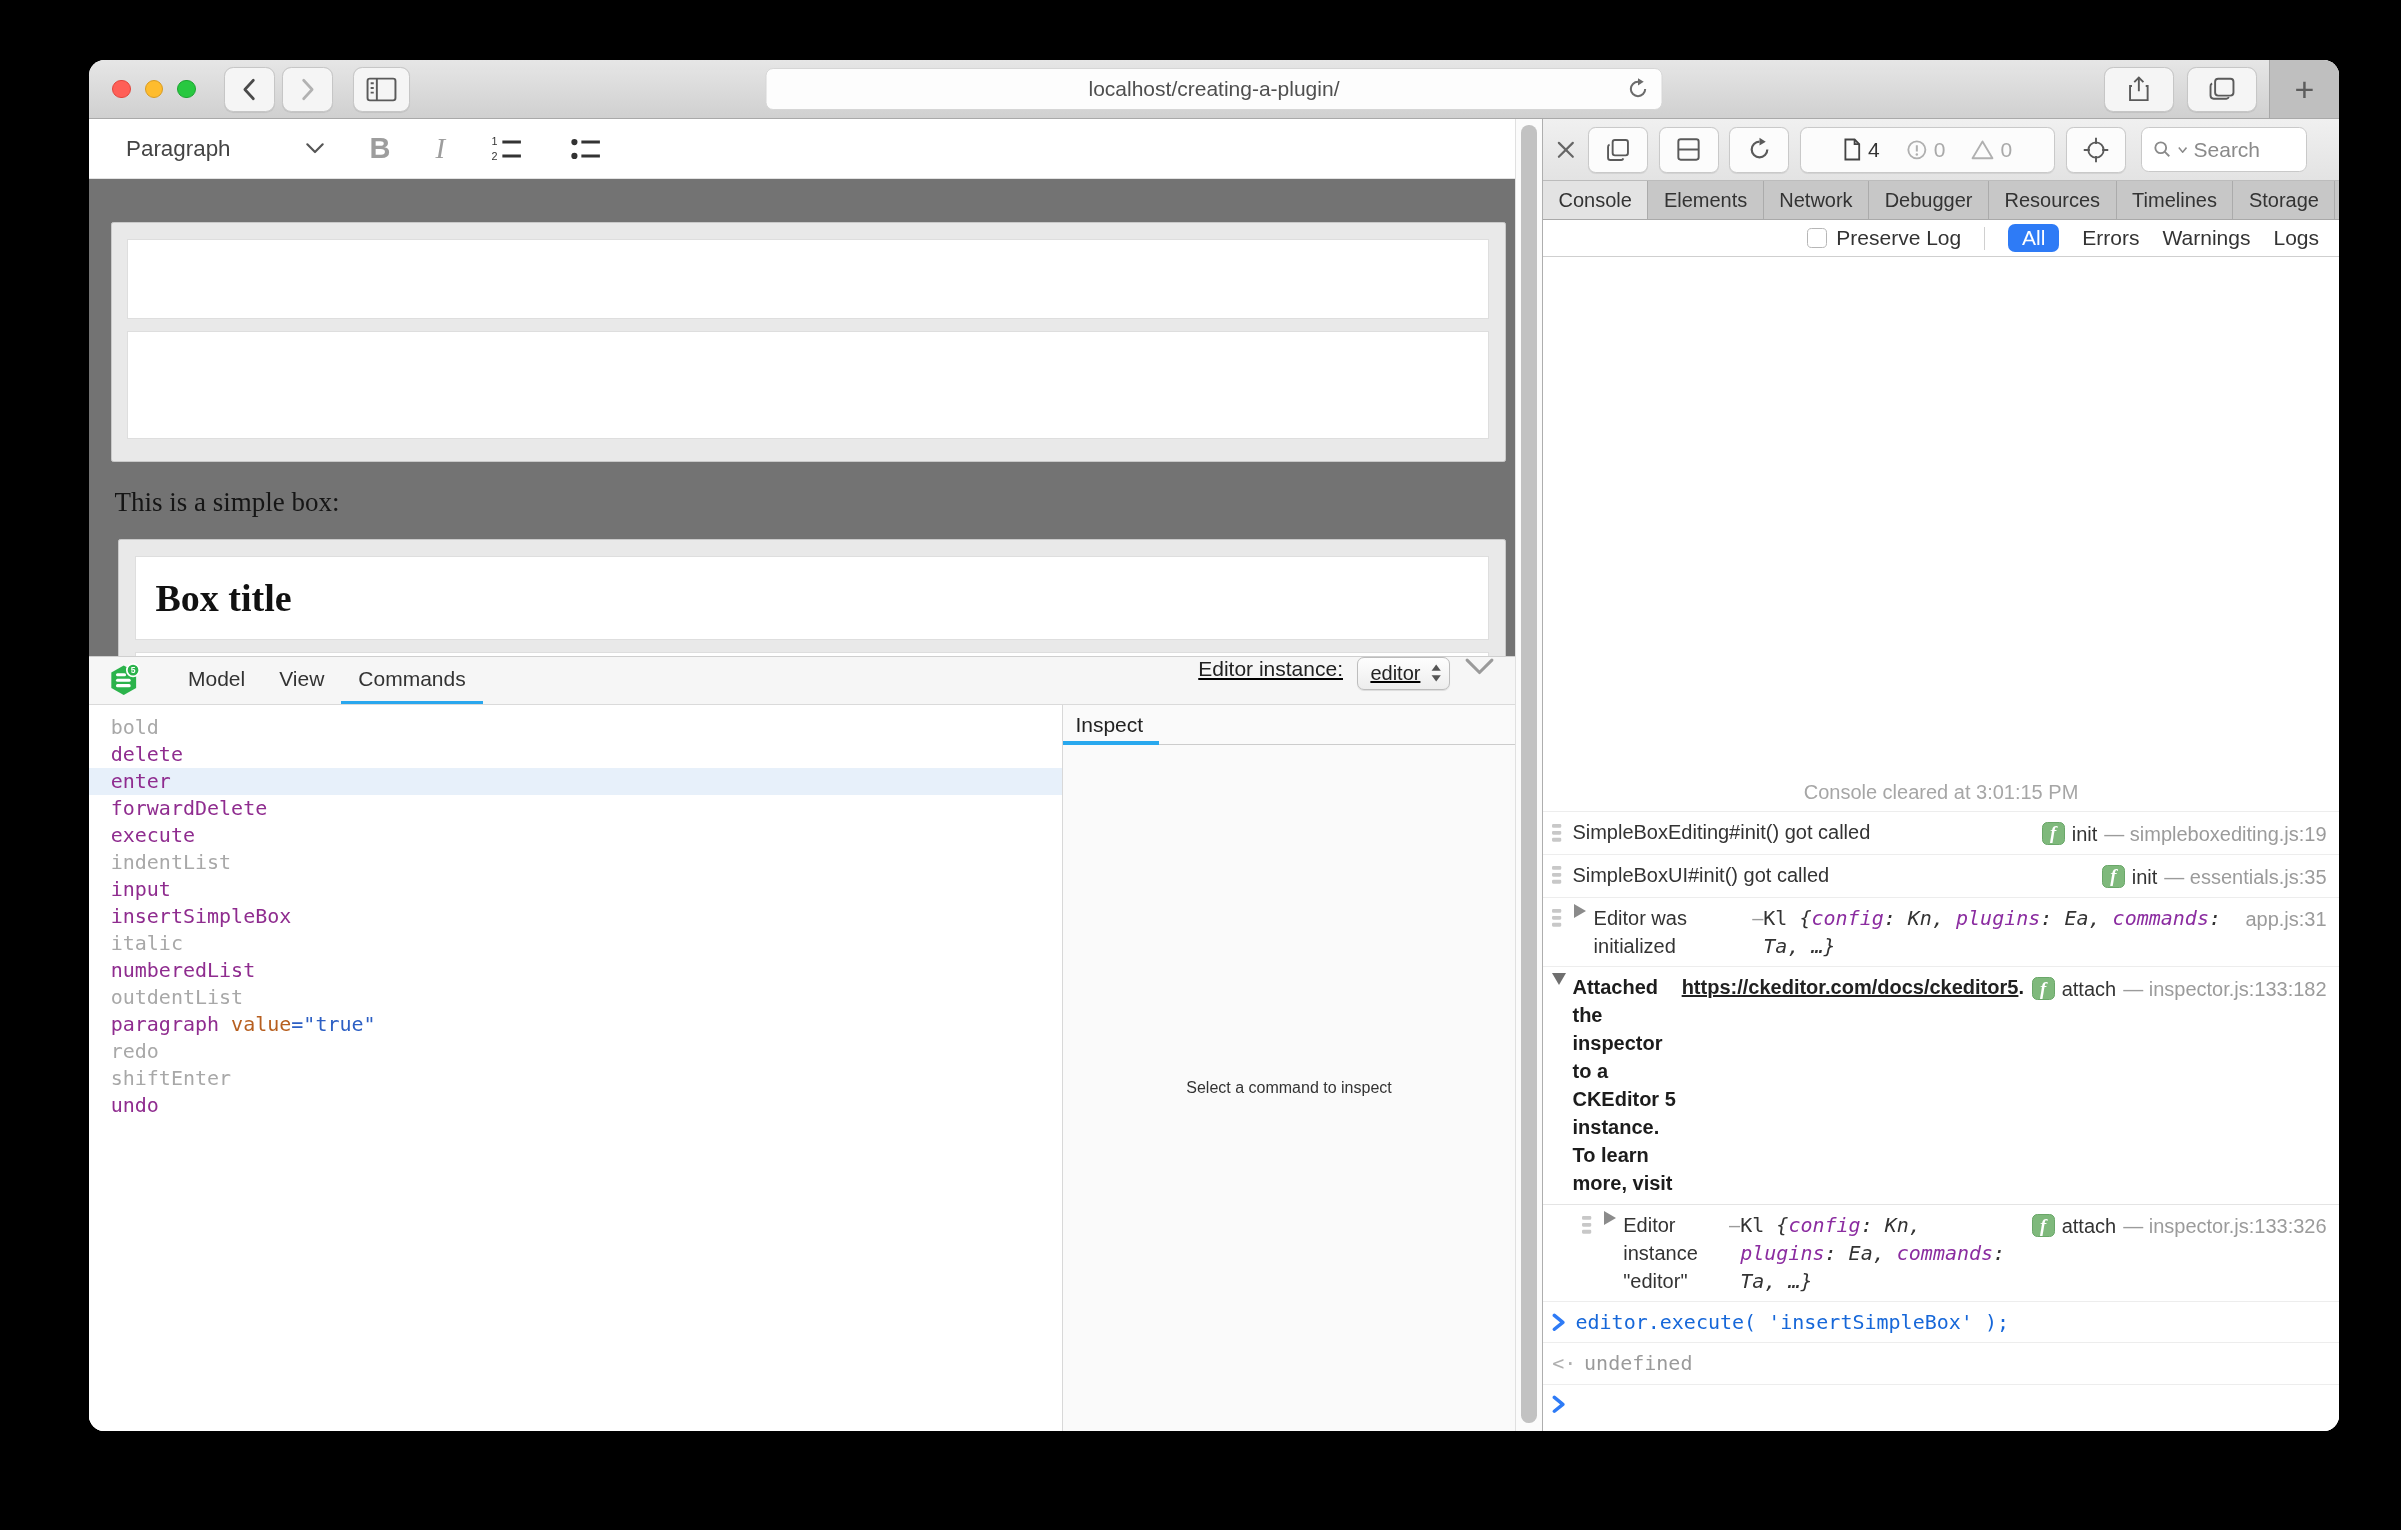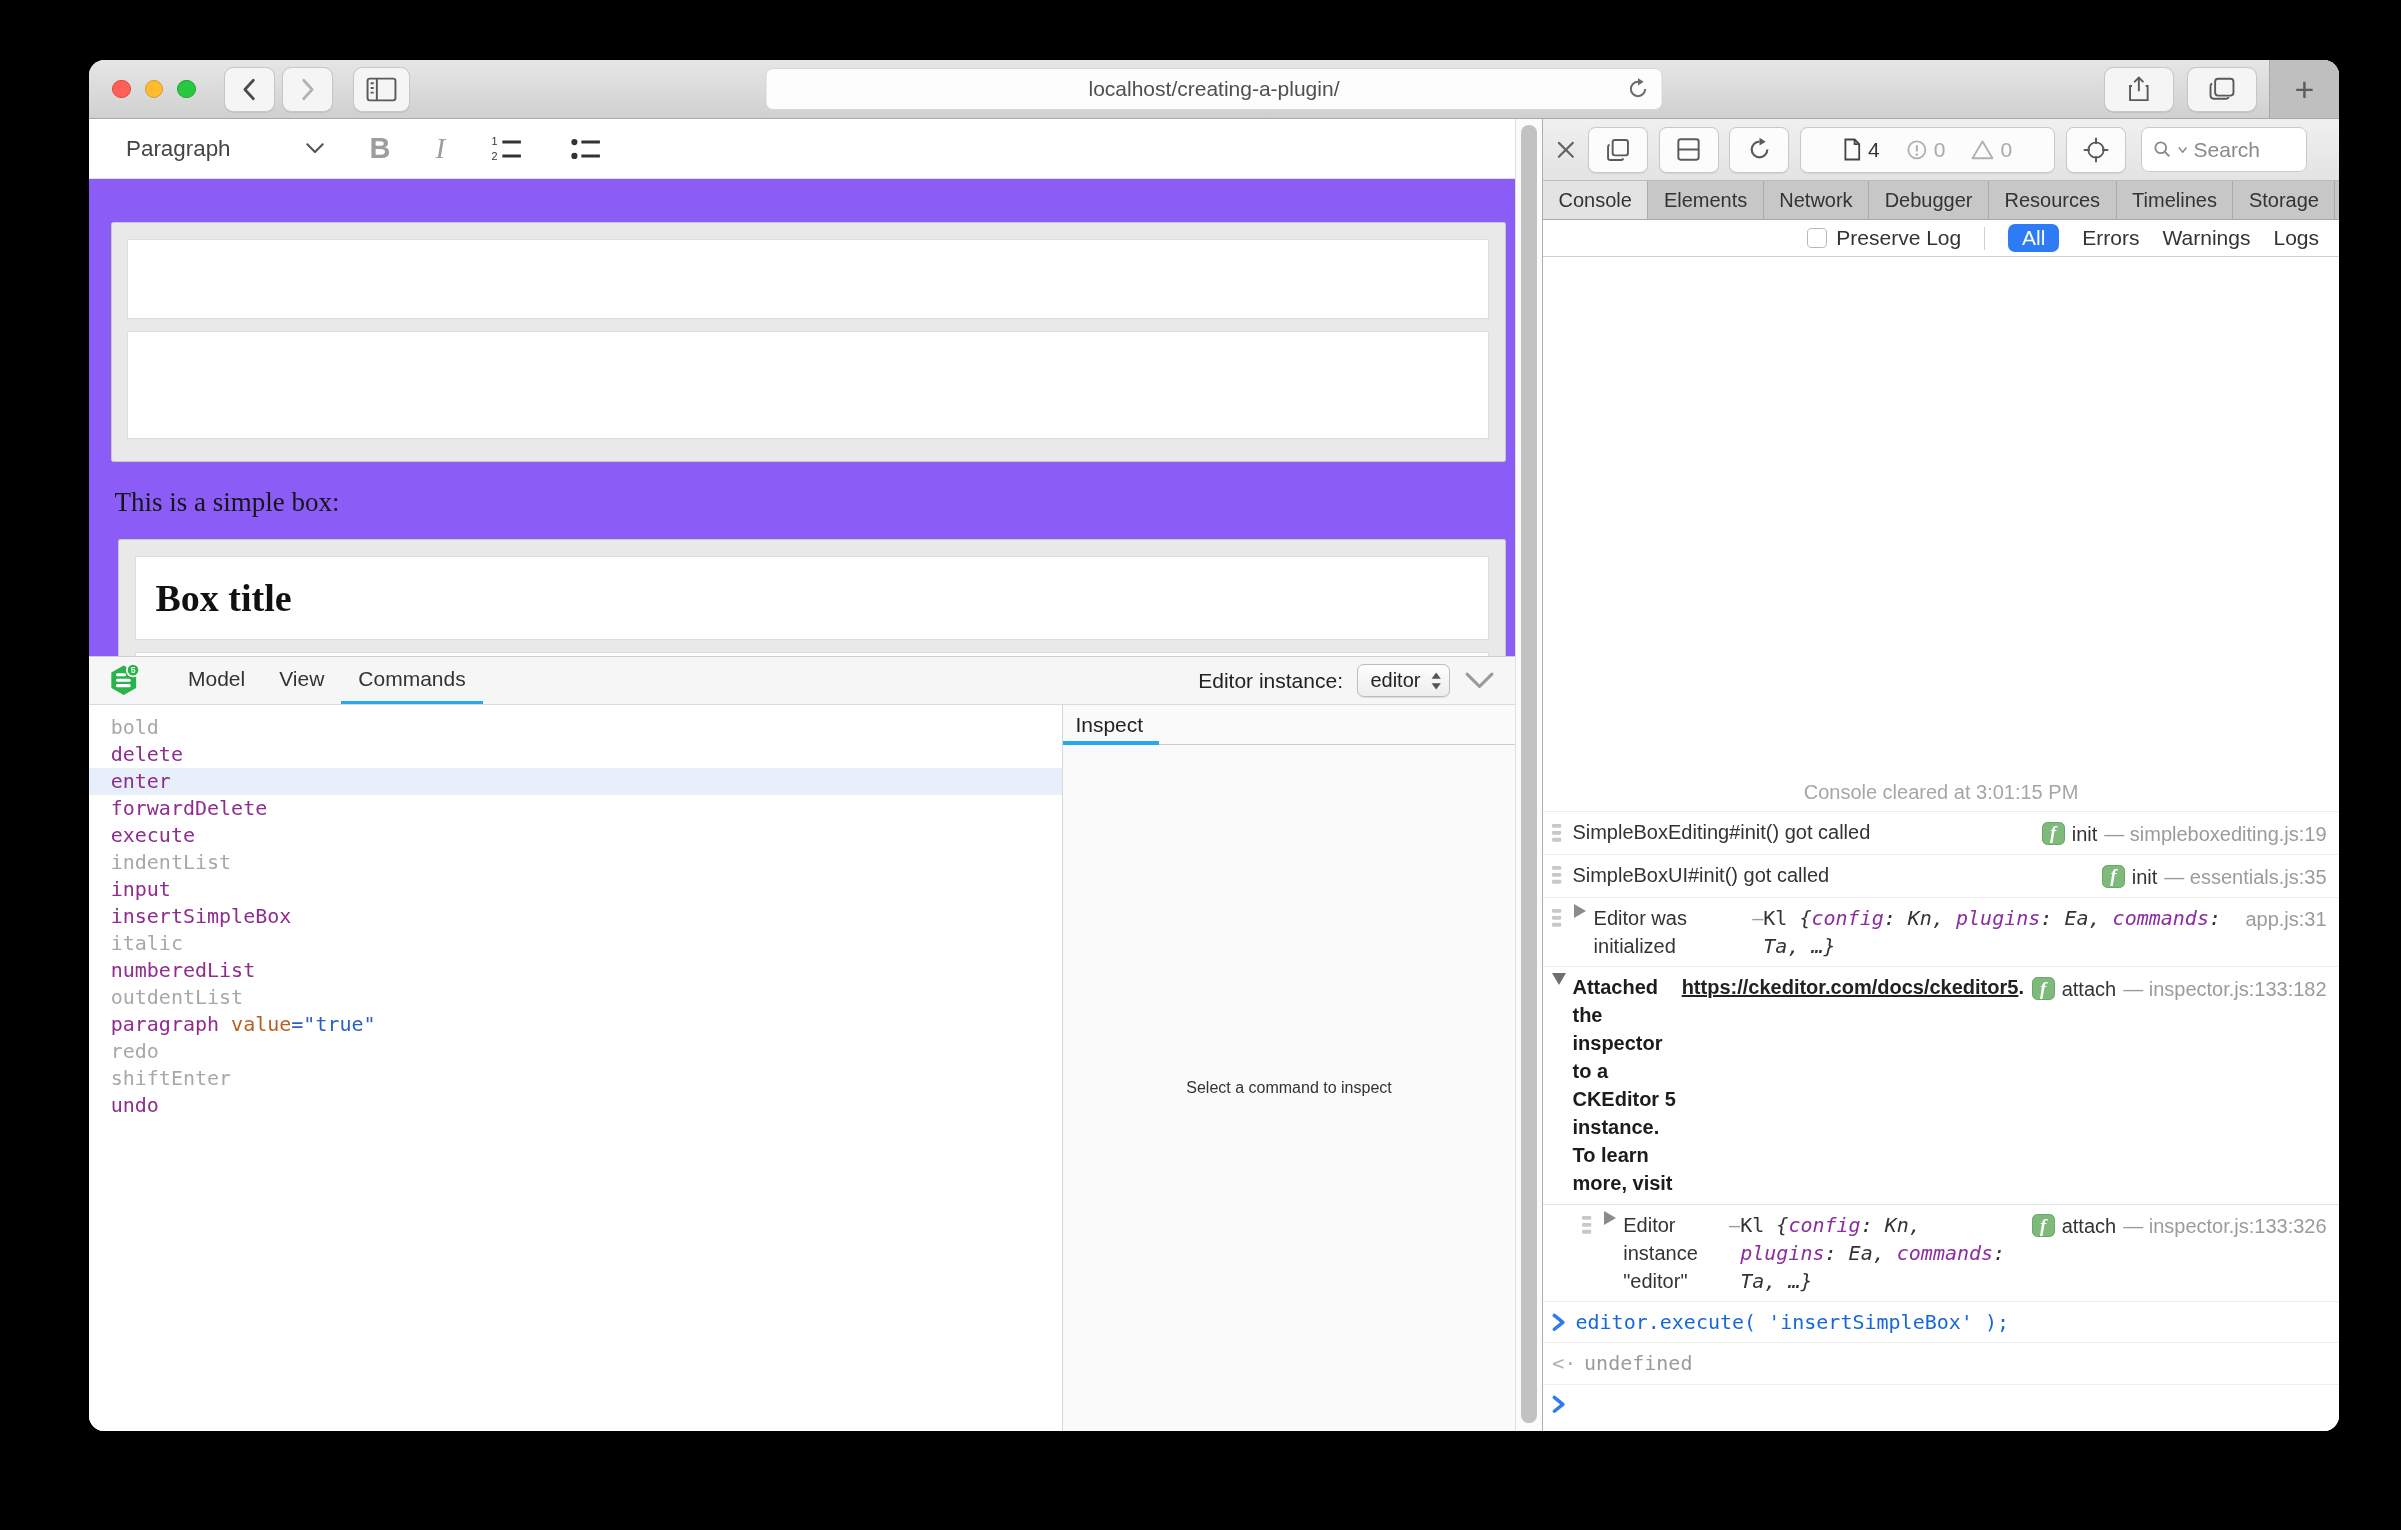--- a/index.html
+++ b/index.html
@@ -41,39 +41,39 @@
   .main { flex:1; display:flex; min-height:0; }
   .page { width:1426px; flex:0 0 1426px; display:flex; flex-direction:column; background:#fff; }
   
   .ed-toolbar { height:60px; flex:0 0 60px; border-bottom:0.8px solid #e2e2e2; display:flex; align-items:center; padding-left:37px; }
   .para-label { font-size:22.4px; color:#444; }
   .para-chev { margin-left:74px; }
   .ed-ico { margin-left:45px; display:flex; align-items:center; }
   .b-ico { font-size:29px; font-weight:bold; color:#9d9d9d; }
   .i-ico { font-size:29px; font-style:italic; font-family:"Liberation Serif",serif; color:#9d9d9d; }
   
-  .ed-body { flex:1; overflow:hidden; position:relative; background:#8b5cf6; }
+  .ed-body { flex:1; overflow:hidden; position:relative; background:#737373; }
   .simplebox { background:#e9e9e9; border:0.8px solid #c9c9c9; border-radius:2.3px; padding:15.5px; }
   .sb1 { margin:43px 9.3px 0 21.7px; height:240px; }
   .sb-field { background:#fff; border:0.8px solid #dedede; }
   .sb1 .f1 { height:80px; margin-bottom:12.4px; }
   .sb1 .f2 { height:108px; }
   .ed-p { margin:23px 0 0 25.5px; font-family:"Liberation Serif",serif; font-size:27px; color:#151515; line-height:34px; }
   .sb2 { margin:20px 9.3px 0 29px; height:325px; }
   .sb2 .f1 { height:84px; margin-bottom:12.4px; display:flex; align-items:center; padding-left:20px; }
   .sb2 .f2 { height:124px; }
   .box-title { font-family:"Liberation Serif",serif; font-weight:bold; font-size:38px; color:#111; }
   
   .ck-inspector { height:775px; flex:0 0 775px; display:flex; flex-direction:column; border-top:0.8px solid #cfcfcf; background:#fff; }
   .ck-header { height:48px; flex:0 0 48px; background:#f6f6f6; border-bottom:0.8px solid #dadada; display:flex; align-items:stretch; }
   .ck-logo-wrap { display:flex; align-items:center; margin-left:20px; }
   .ck-tabs { display:flex; margin-left:31px; }
   .ck-tab { display:flex; align-items:center; padding:0 17px; font-size:21px; color:#333; border-bottom:3.9px solid transparent; }
   .ck-tab.active { border-bottom-color:#2aa7ee; }
-  .ck-right { margin-left:auto; display:flex; align-items:center; gap:14px; padding-right:20px; }
+  .ck-right { margin-left:auto; display:flex; align-items:flex-start; gap:14px; padding-right:20px;text-decoration:underline; }
   .ck-inst-label { font-size:21px; color:#222; }
   .mac-select {
     width:93px; height:32.5px; border:0.8px solid #bdbdbd; border-radius:7px; background:linear-gradient(#fefefe,#ededed);
     display:flex; align-items:center; justify-content:space-between; padding:0 6.2px 0 12.4px; font-size:20px; color:#222;
     box-shadow:0 0.8px 0.8px rgba(0,0,0,.1);
   }
   .ck-body { flex:1; display:flex; min-height:0; }
   .cmd-list { width:973px; flex:0 0 973px; padding-top:9.3px; font-family:"DejaVu Sans Mono",monospace; font-size:20px; overflow:hidden; }
   .cmd-row { height:27px; line-height:27px; padding-left:21.7px; white-space:pre; }
   .cmd-row.enabled { color:#8f2c8f; }

